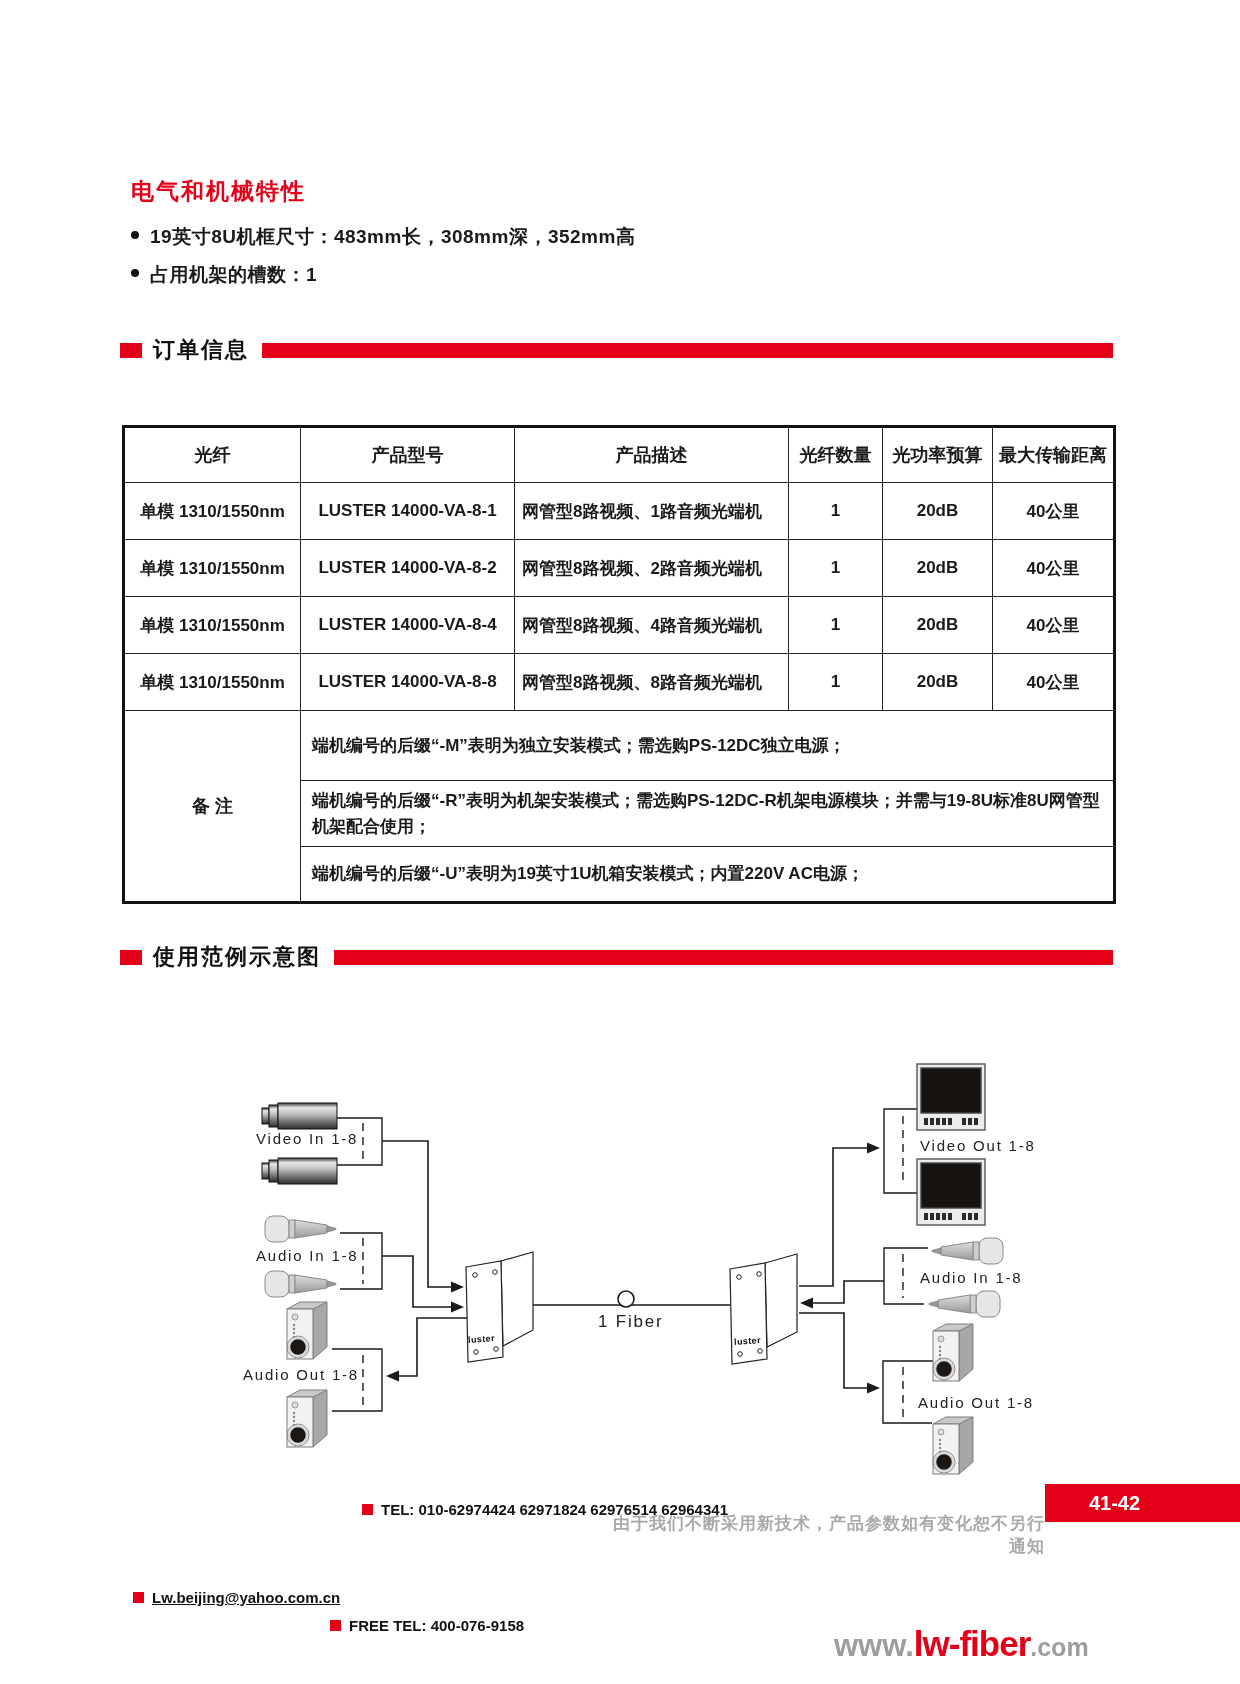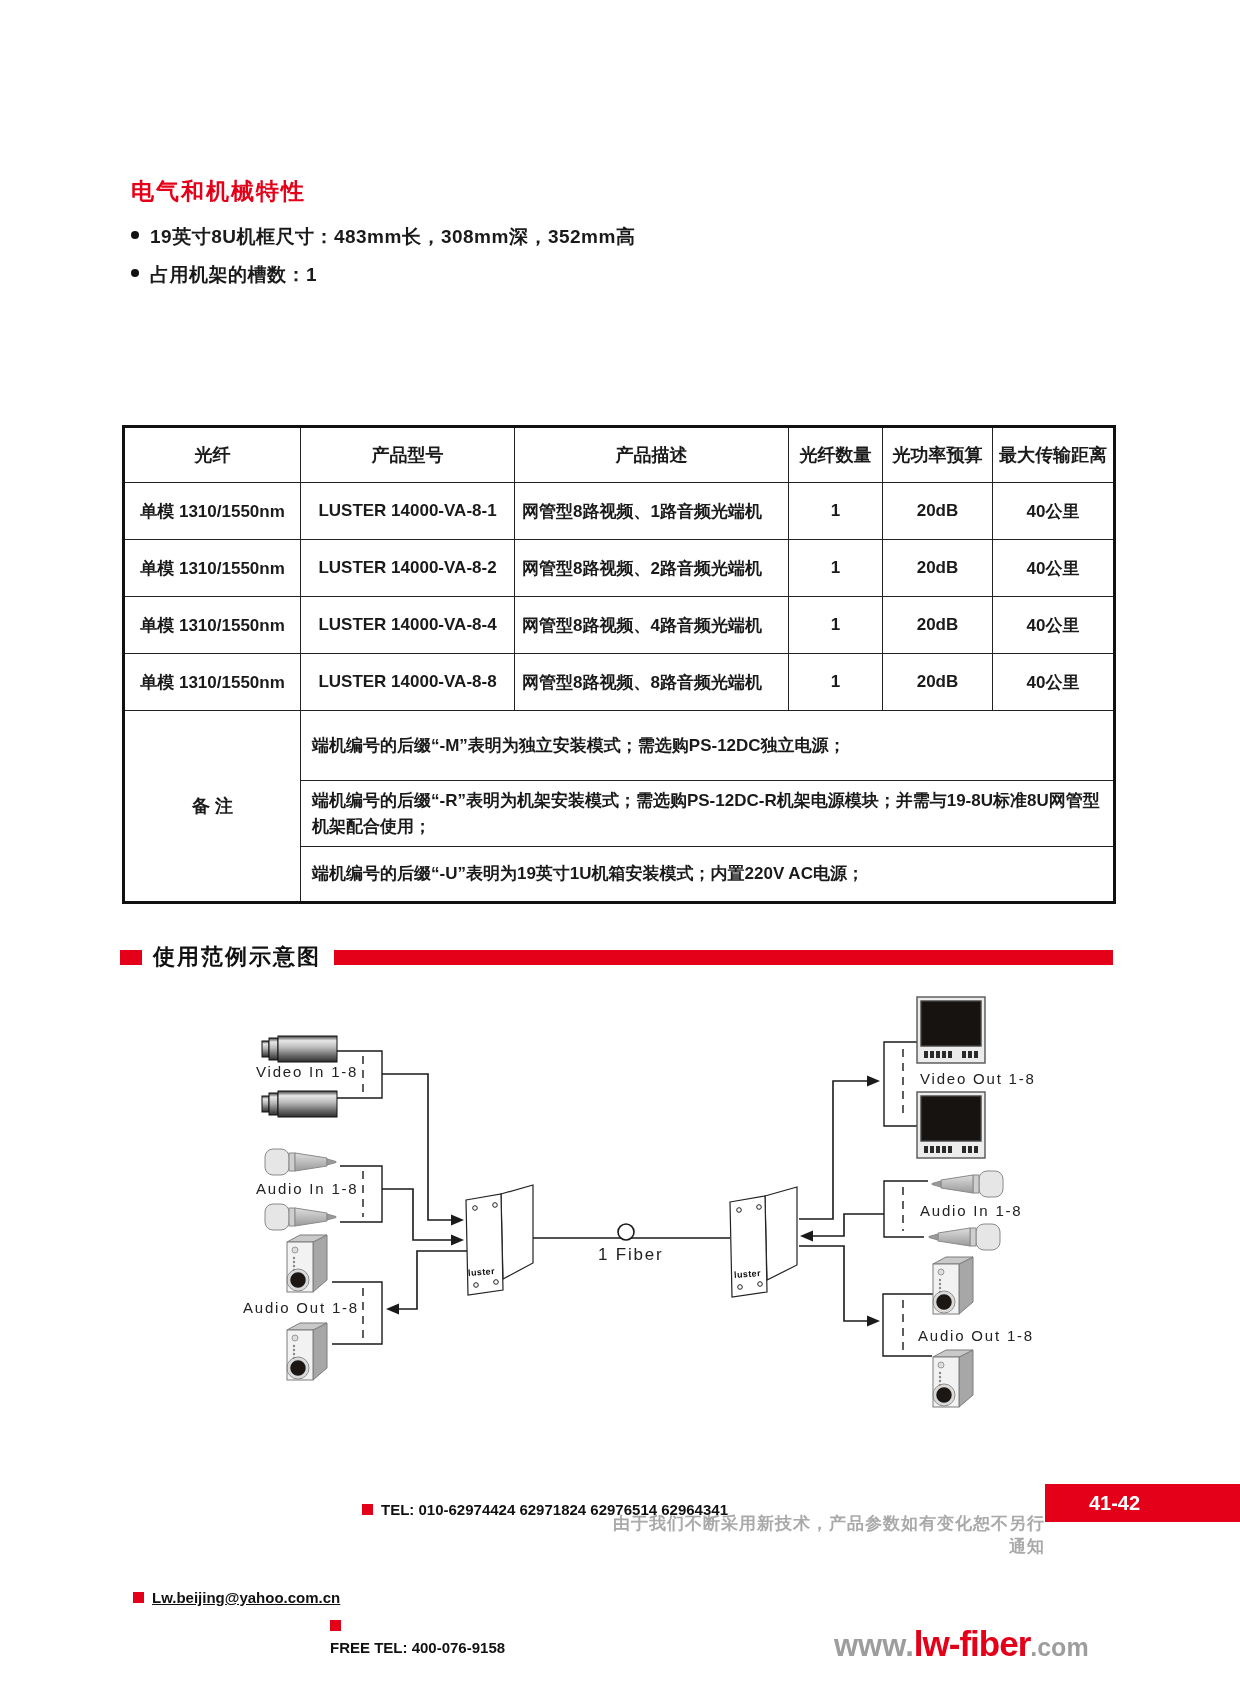--- a/index.html
+++ b/index.html
@@ -29,49 +29,54 @@
   .order-table th, .order-table td { border:1px solid #222; text-align:center; vertical-align:middle; padding:12px 5px; }
   .order-table th { height:56px; font-size:18px; }
   .order-table td.data { height:57px; }
   .order-table td.desc { text-align:left; padding-left:7px; }
   .order-table td.note { text-align:left; padding:6px 11px; line-height:26px; }
   .order-table td.notes-label { font-size:18px; }
   tr.note-row-1 td { height:70px; }
   tr.note-row-2 td { height:66px; }
   tr.note-row-3 td { height:56px; }
   
-  .diagram { position:absolute; left:0; top:949px; width:1240px; height:480px; }
+  .diagram { position:absolute; left:0; top:1016px; width:1240px; height:480px; }
   .diagram svg { position:absolute; left:0; top:0; }
   .dlabel { position:absolute; font-size:15px; letter-spacing:1.8px; color:#222; white-space:nowrap; }
   .brand { position:absolute; font-size:9px; font-weight:bold; color:#111; transform:rotate(-4deg); letter-spacing:0.4px; }
   
   .disclaimer { position:absolute; left:600px; top:1512px; width:445px; text-align:right; font-size:17px; font-weight:bold; color:#a9a9a9; letter-spacing:1px; }
   .page-badge { position:absolute; left:1045px; top:1484px; width:195px; height:38px; background:var(--accent,#e50019); color:#fff; font-size:20px; font-weight:bold; display:flex; align-items:center; justify-content:center; padding-right:56px; }
   .contact { position:absolute; display:flex; align-items:flex-start; gap:8px; font-size:15px; font-weight:bold; color:#111; }
   .contact .sq { width:11px; height:11px; background:var(--accent,#e50019); margin-top:3px; flex:0 0 auto; }
   #contact-email { left:133px; top:1589px; }
   #contact-email .txt { text-decoration:underline; }
   #contact-tel { left:330px; top:1501px;margin-left:32px; }
-  #contact-freetel { left:330px; top:1617px;flex-direction:column; }
+  #contact-freetel { left:330px; top:1617px; }
   .logo { position:absolute; left:834px; top:1624px; display:flex; align-items:baseline; }
   .logo .www { font-size:31px; font-weight:bold; color:#9d9d9d; }
   .logo .brandname { font-size:35px; font-weight:bold; color:var(--accent,#e50019); letter-spacing:-1px; }
   .logo .tld { font-size:25px; font-weight:bold; color:#9d9d9d; }
 </style>
 </head>
 <body>
 
 <div class="page">
 
   <div class="specs">
     <div class="specs-title">电气和机械特性</div>
     <div class="spec-item">19英寸8U机框尺寸：483mm长，308mm深，352mm高</div>
     <div class="spec-item">占用机架的槽数：1</div>
   </div>
 
+  <div class="sec-header" id="order-header">
+    <div class="sec-square"></div>
+    <div class="sec-title">订单信息</div>
+    <div class="sec-bar"></div>
+  </div>
 
   <table class="order-table">
     <colgroup>
       <col style="width:177px">
         <col style="width:214px">
         <col style="width:274px">
       <col style="width:94px">
         <col style="width:110px">
         <col style="width:122px">
     </colgroup>

